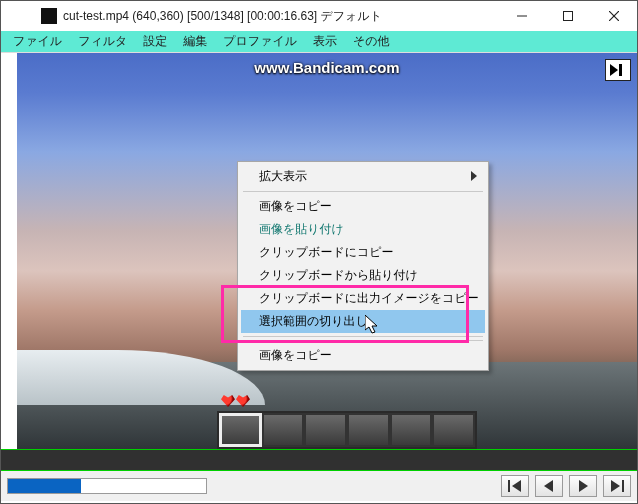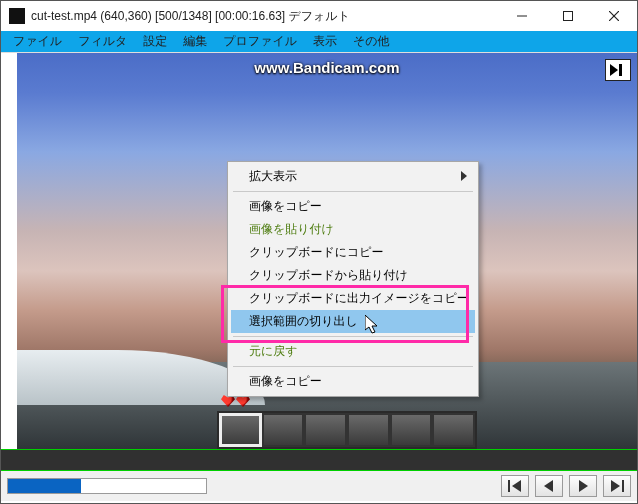--- a/index.html
+++ b/index.html
@@ -1,41 +1,41 @@
 <!DOCTYPE html>
 <html><head>
 <meta charset="utf-8">
 <style>
   * { box-sizing: border-box; margin: 0; padding: 0; }
   html, body { width: 638px; height: 504px; overflow: hidden; font-family: "Yu Gothic UI", "Meiryo", sans-serif; font-size: 12px; background: #fff; }
   .window { width: 638px; height: 504px; display: flex; flex-direction: column; border: 1px solid #555; background: #fff; }
-  .titlebar { height: 30px; display: flex; align-items: center; background: #fff; }
+  .titlebar { height: 30px; display: flex; align-items: center; background: #fff; padding-left: 32px; }
   .titlebar .icon { width: 16px; height: 16px; background: #111; margin: 0 6px 0 8px; }
   .titlebar .title { flex: 1; font-size: 12px; color: #222; white-space: nowrap; }
   .win-btns { display: flex; }
   .win-btn { width: 46px; height: 30px; display: flex; align-items: center; justify-content: center; color: #222; }
   .win-btn svg { display: block; }
-  .menubar { height: 22px; display: flex; align-items: center; padding: 0 4px; background: #0ea5e9; border-bottom: 1px solid #ddd; font-family: Liberation Serif, serif; }
+  .menubar { height: 22px; display: flex; align-items: center; padding: 0 4px; background: #5eead4; border-bottom: 1px solid #ddd; font-family: Liberation Serif, serif; }
   .menubar .mi { padding: 2px 8px; font-size: 12px; color: #222; }
   .viewport { position: relative; flex: 0 0 396px; height: 396px; background: #555; overflow: hidden; margin-left: 16px; }
   .sky { position: absolute; inset: 0; background: linear-gradient(#4b6dc7 0%, #5a7bd0 10%, #8aa8e2 25%, #c7b4b4 45%, #dcc4bd 55%, #c49b8b 65%, #9f7768 75%, #7d6355 80%); }
   .ground { position: absolute; left: 0; right: 0; top: 78%; bottom: 0; background: linear-gradient(#6c7578, #2f3538); }
   .snow { position: absolute; left: 0; width: 40%; top: 75%; height: 14%; background: linear-gradient(#e7edf0, #b9c3c8); border-radius: 0 60% 0 0 / 0 100% 0 0; }
   .watermark { position: absolute; top: 6px; left: 50%; transform: translateX(-50%); font-weight: 700; font-size: 15px; color: #fff; text-shadow: 0 1px 2px #000, 0 0 3px #000; }
   .jump-end { position: absolute; top: 6px; right: 6px; width: 26px; height: 22px; background: #fff; border: 1px solid #222; display: flex; align-items: center; justify-content: center; }
   .hud { position: absolute; left: 200px; bottom: 0; width: 260px; height: 54px; }
   .hearts { position: absolute; top: 0; left: 4px; display: flex; gap: 1px; }
   .heart { width: 14px; height: 12px; background: radial-gradient(circle at 30% 30%, #ff3a2f 45%, #8b0000 60%); clip-path: polygon(50% 100%, 0 35%, 20% 0, 50% 20%, 80% 0, 100% 35%); }
   .hotbar { position: absolute; bottom: 0; left: 0; right: 0; height: 38px; background: #555; border: 2px solid #2a2a2a; display: flex; }
   .slot { flex: 1; border: 2px solid #333; background: linear-gradient(#6a6a6a,#3a3a3a); }
   .slot.sel { outline: 3px solid #eee; outline-offset: -3px; }
-  .ctxmenu { position: absolute; top: 108px; left: 210px; width: 252px; background: #f2f2f2; border: 1px solid #a7a7a7; box-shadow: 3px 3px 4px rgba(0,0,0,.25); padding: 3px; }
+  .ctxmenu { position: absolute; top: 108px; left: 220px; width: 252px; background: #f2f2f2; border: 1px solid #a7a7a7; box-shadow: 3px 3px 4px rgba(0,0,0,.25); padding: 3px; }
   .ctxmenu .citem { height: 23px; display: flex; align-items: center; padding: 0 22px 0 18px; font-size: 12px; color: #000; position: relative; white-space: nowrap; }
   .ctxmenu .citem.hl { background: #90c7ee; }
-  .ctxmenu .citem.dis { color: #4d7c0f; }
+  .ctxmenu .citem.dis { color: #0f766e; }
   .ctxmenu .sep { height: 1px; background: #c9c9c9; margin: 3px 2px; }
   .ctxmenu .arrow { position: absolute; right: 8px; top: 50%; transform: translateY(-50%); }
   .pinkbox { position: absolute; top: 232px; left: 204px; width: 248px; height: 58px; border: 3px solid #ff2aa8; pointer-events: none; }
   .cursor { position: absolute; top: 262px; left: 348px; pointer-events: none; }
   .timeline { height: 22px; background: #303030; border-top: 1px solid #00d000; border-bottom: 1px solid #00d000; position: relative; }
   .bottom { height: 30px; background: #f0f0f0; display: flex; align-items: center; padding: 0 6px; gap: 6px; }
   .slider { flex: 0 0 200px; height: 16px; position: relative; background: #fff; border: 1px solid #9a9a9a; }
   .slider .fill { position: absolute; top: 0; bottom: 0; left: 0; width: 37%; background: #0a64c2; }
   .spacer { flex: 1; }
   .navbtn { width: 28px; height: 22px; border: 1px solid #9a9a9a; background: linear-gradient(#fefefe,#e3e3e3); display: flex; align-items: center; justify-content: center; }
@@ -126,23 +126,20 @@
       <div class="citem">
           <span>クリップボードから貼り付け</span>
         </div>
       <div class="citem">
           <span>クリップボードに出力イメージをコピー</span>
         </div>
       <div class="citem hl">
           <span>選択範囲の切り出し</span>
         </div>
       <div class="sep"></div>
-      <div class="citem dis">
-          <span>元に戻す</span>
-        </div>
       <div class="sep"></div>
       <div class="citem">
           <span>画像をコピー</span>
         </div>
     </div>
 
     <div class="pinkbox"></div>
     <div class="cursor">
       <svg width="14" height="20">
           <polygon points="0,0 0,15 4,12 7,18 10,17 7,11 12,11" fill="#fff" stroke="#000" stroke-width="1"></polygon>

